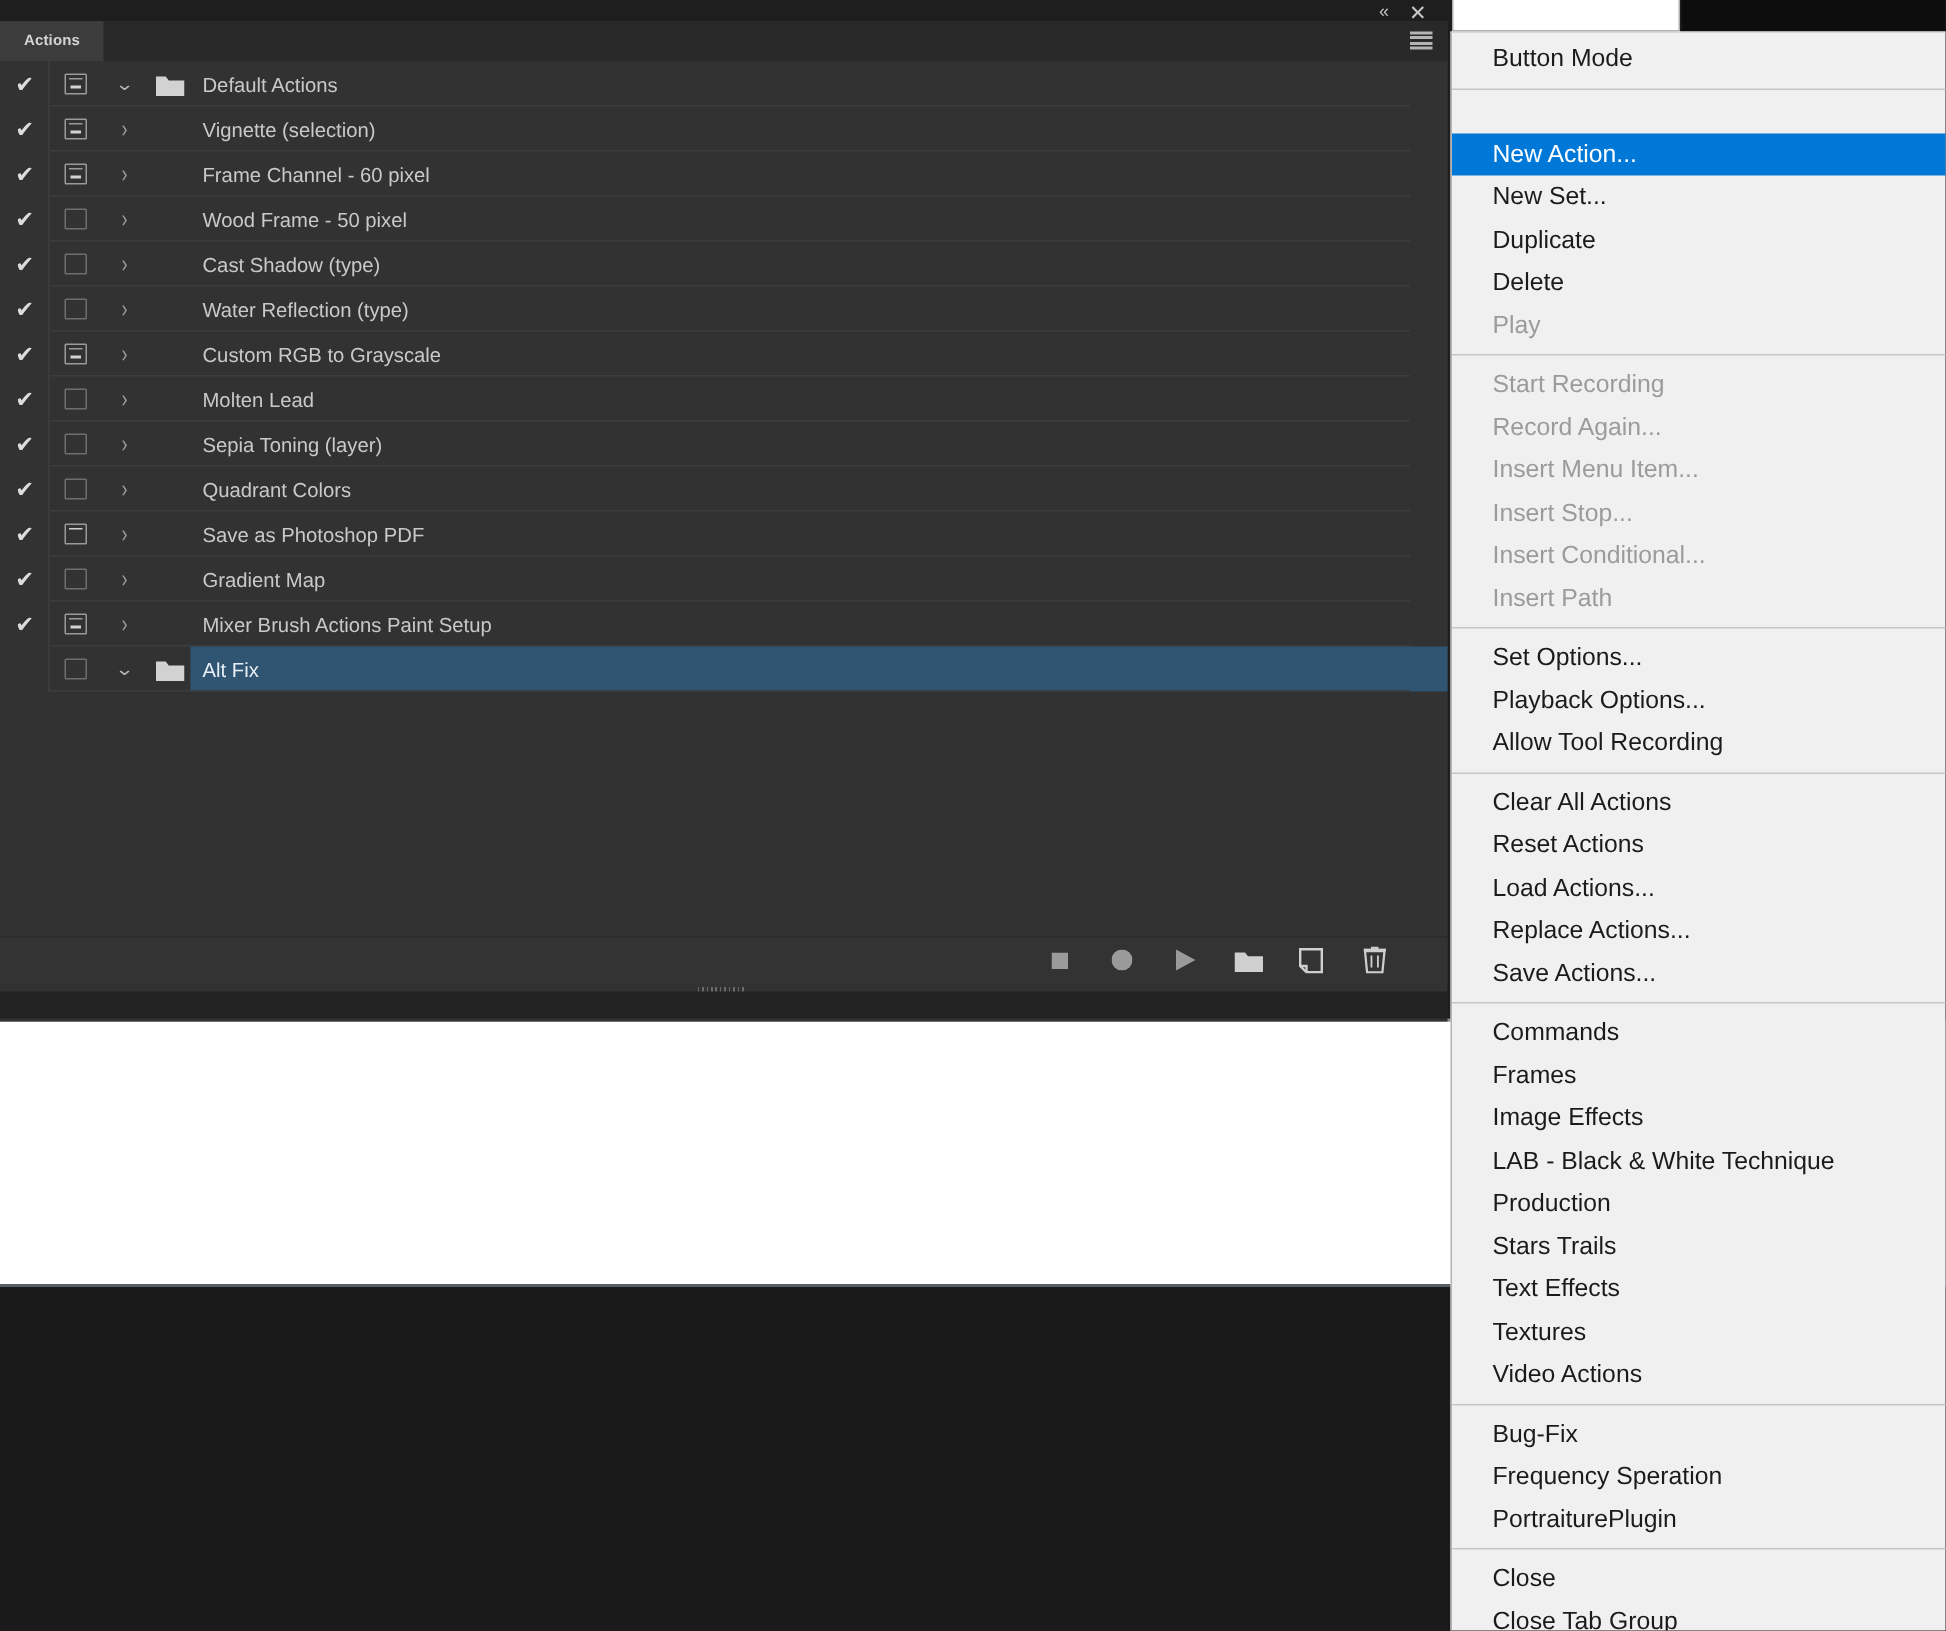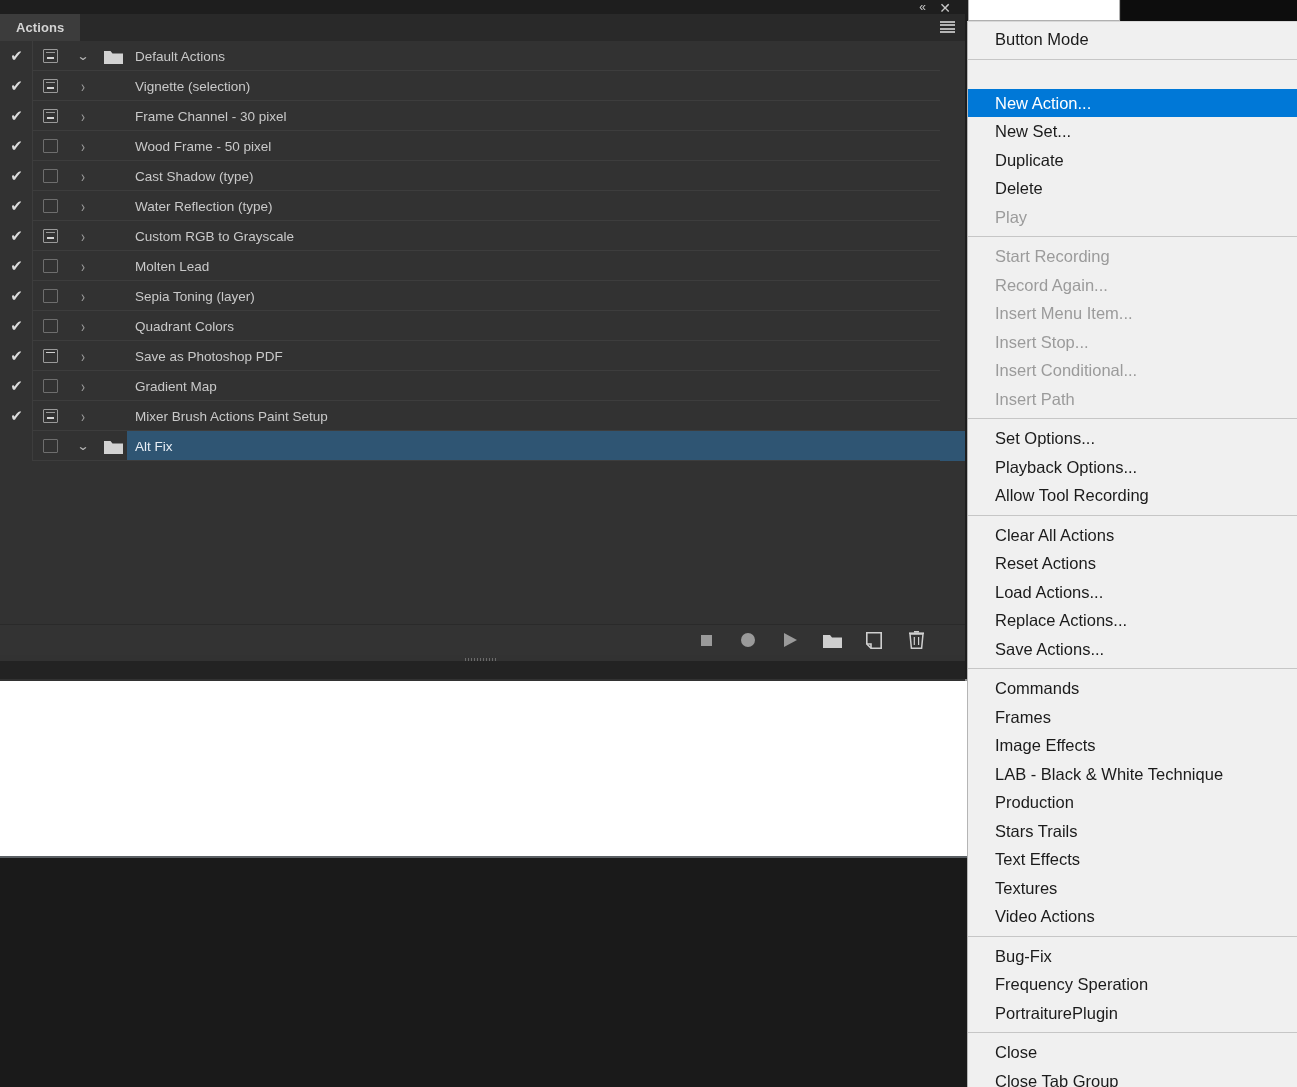--- a/index.html
+++ b/index.html
@@ -86,21 +86,21 @@
   }
   .panel-tab {
     position: absolute;
     left: 0; top: 0;
     height: 27px;
     padding: 0 16px;
     display: flex;
     align-items: center;
     background: #3c3c3c;
     color: #d4d4d4;
-    font-size: 13px;
+    font-size: 10px;
     font-weight: bold;
     letter-spacing: .1px;
     cursor: default;
   }
   .panel-menu-btn {
     position: absolute;
     right: 10px; top: 7px;
     width: 15px; height: 12px;
     display: flex;
     flex-direction: column;
@@ -365,21 +365,21 @@
       <div class="row">
         <div class="col-check">✔</div>
         <div class="col-dlg">
           <span class="dlgbox minus"></span>
         </div>
         <div class="col-arrow">
           <span class="chev-right">›</span>
         </div>
         <div class="col-folder"></div>
         <div class="rowtext-wrap">
-          <span>Frame Channel - 30 pixel</span>
+          <span>Frame Channel - 60 pixel</span>
         </div>
         <div class="rowline"></div>
       </div>
       <div class="row">
         <div class="col-check">✔</div>
         <div class="col-dlg">
           <span class="dlgbox empty"></span>
         </div>
         <div class="col-arrow">
           <span class="chev-right">›</span>

